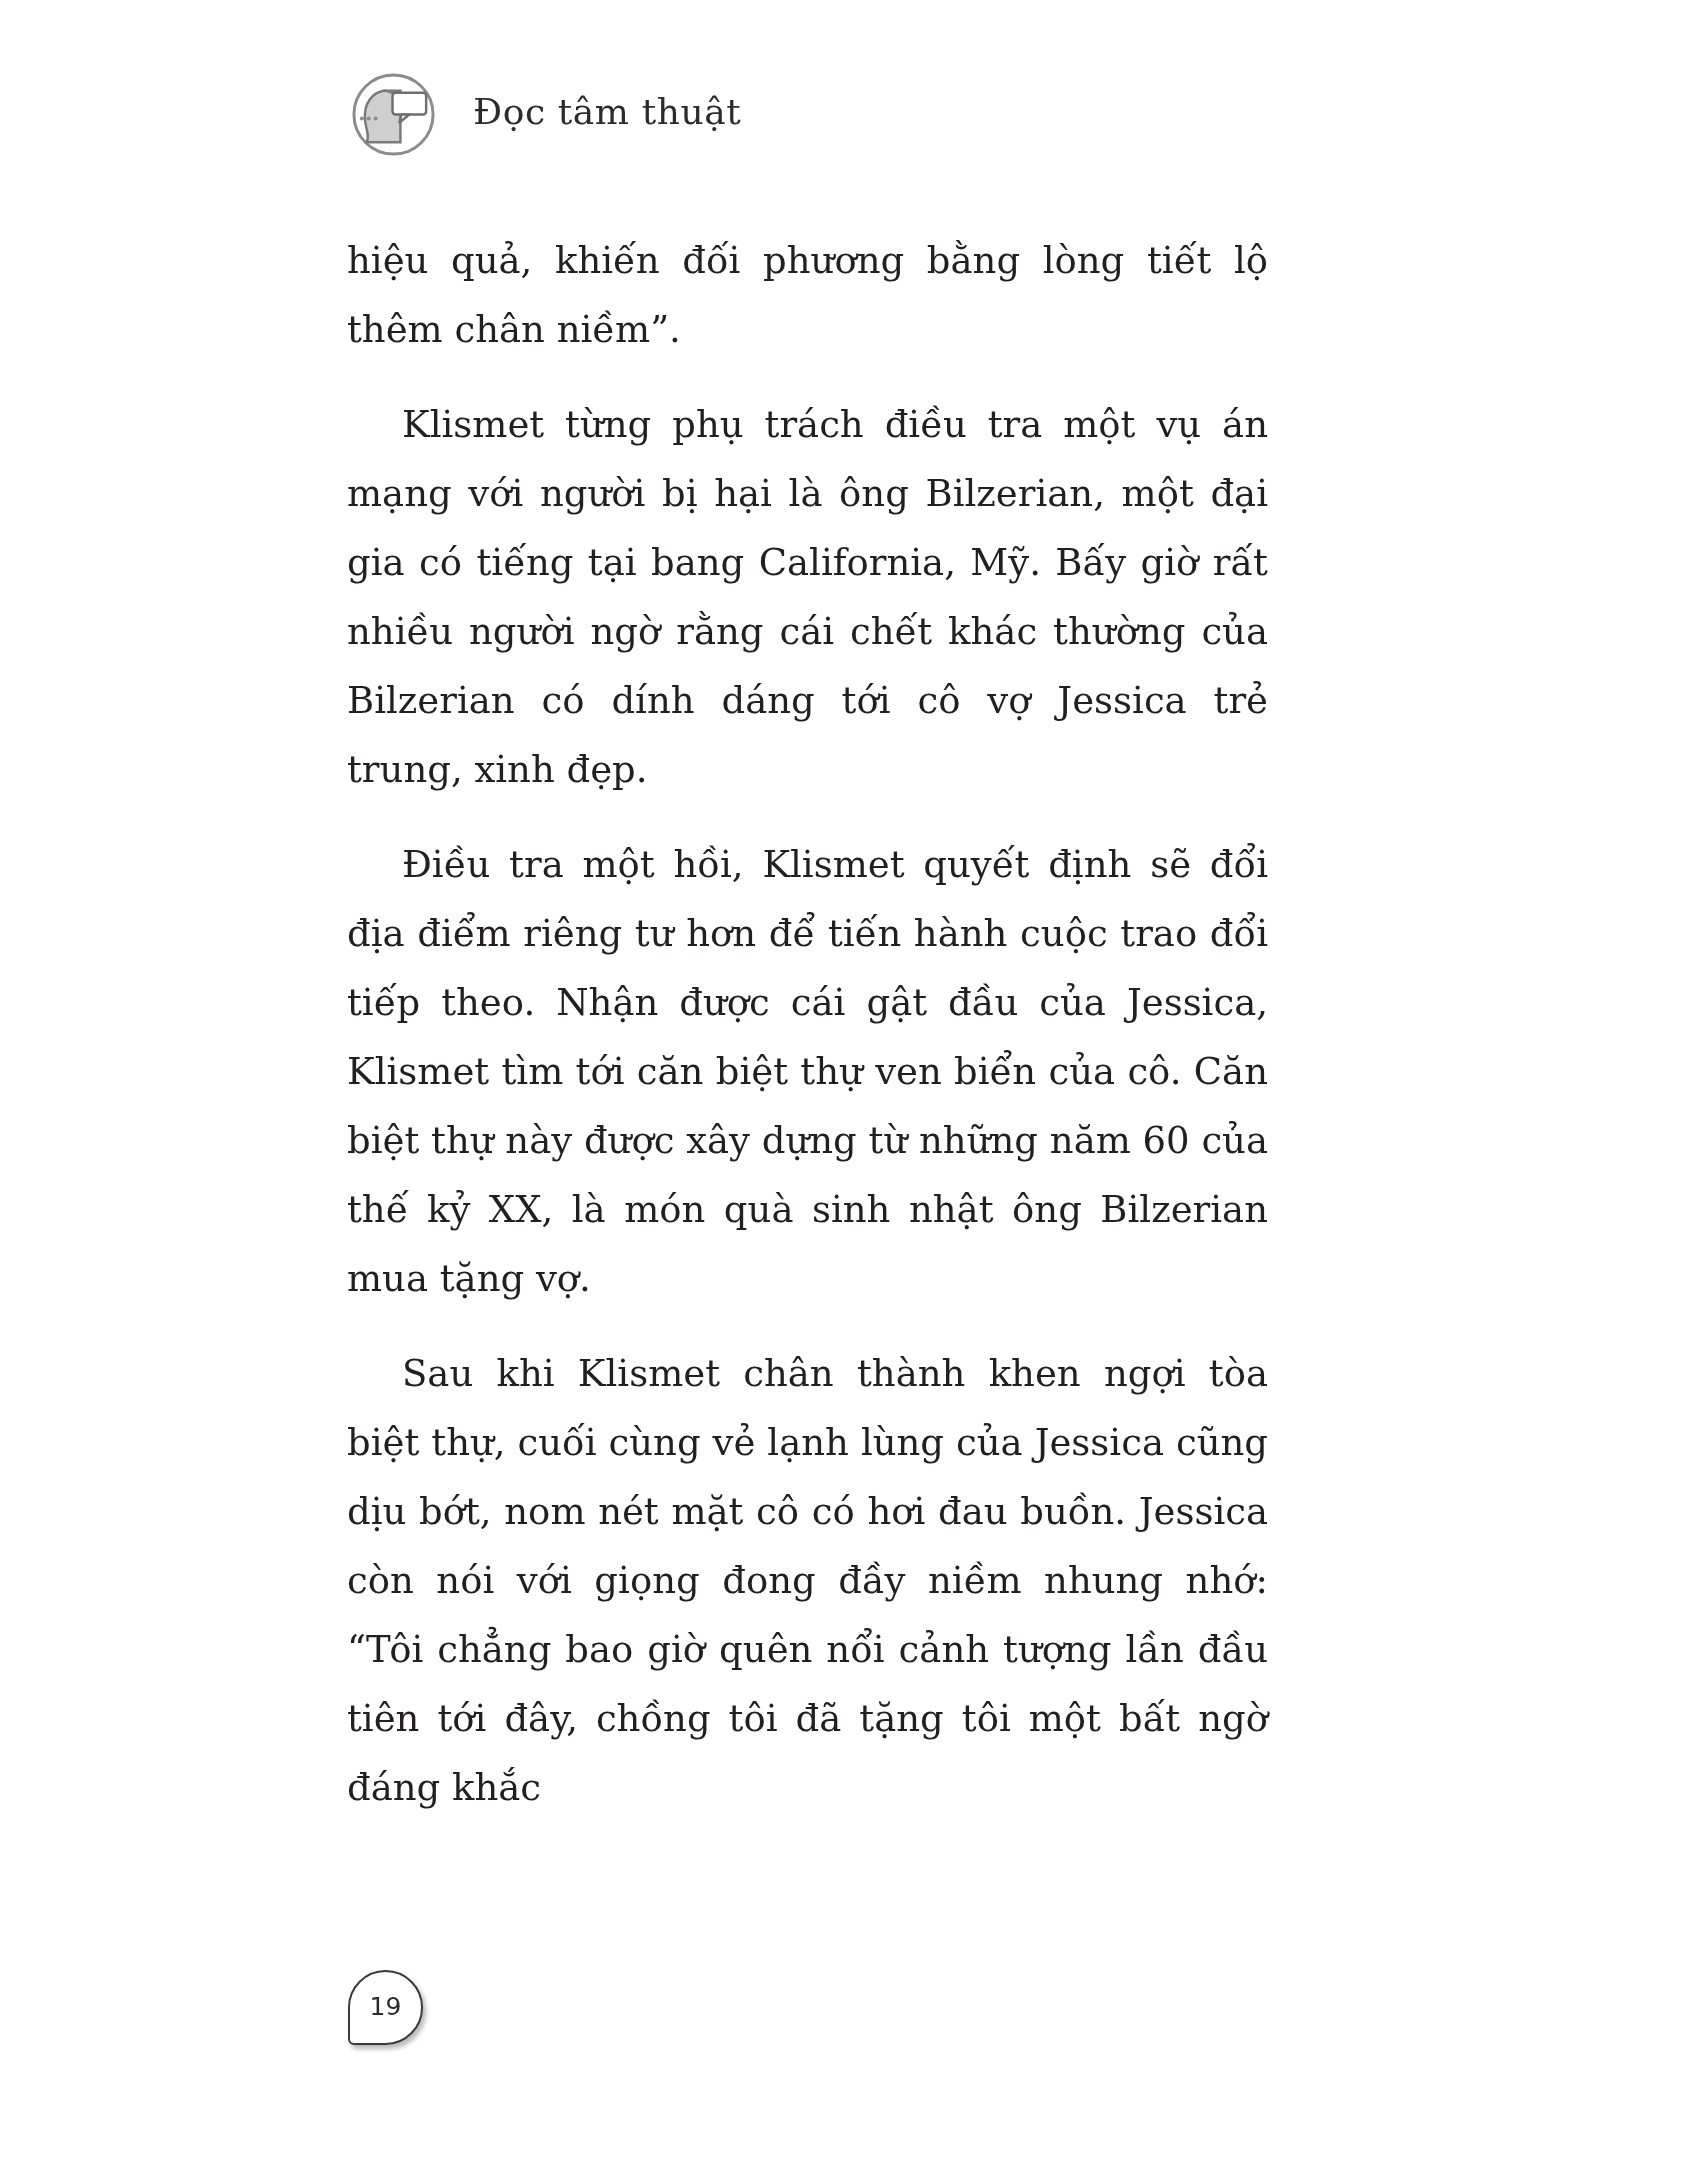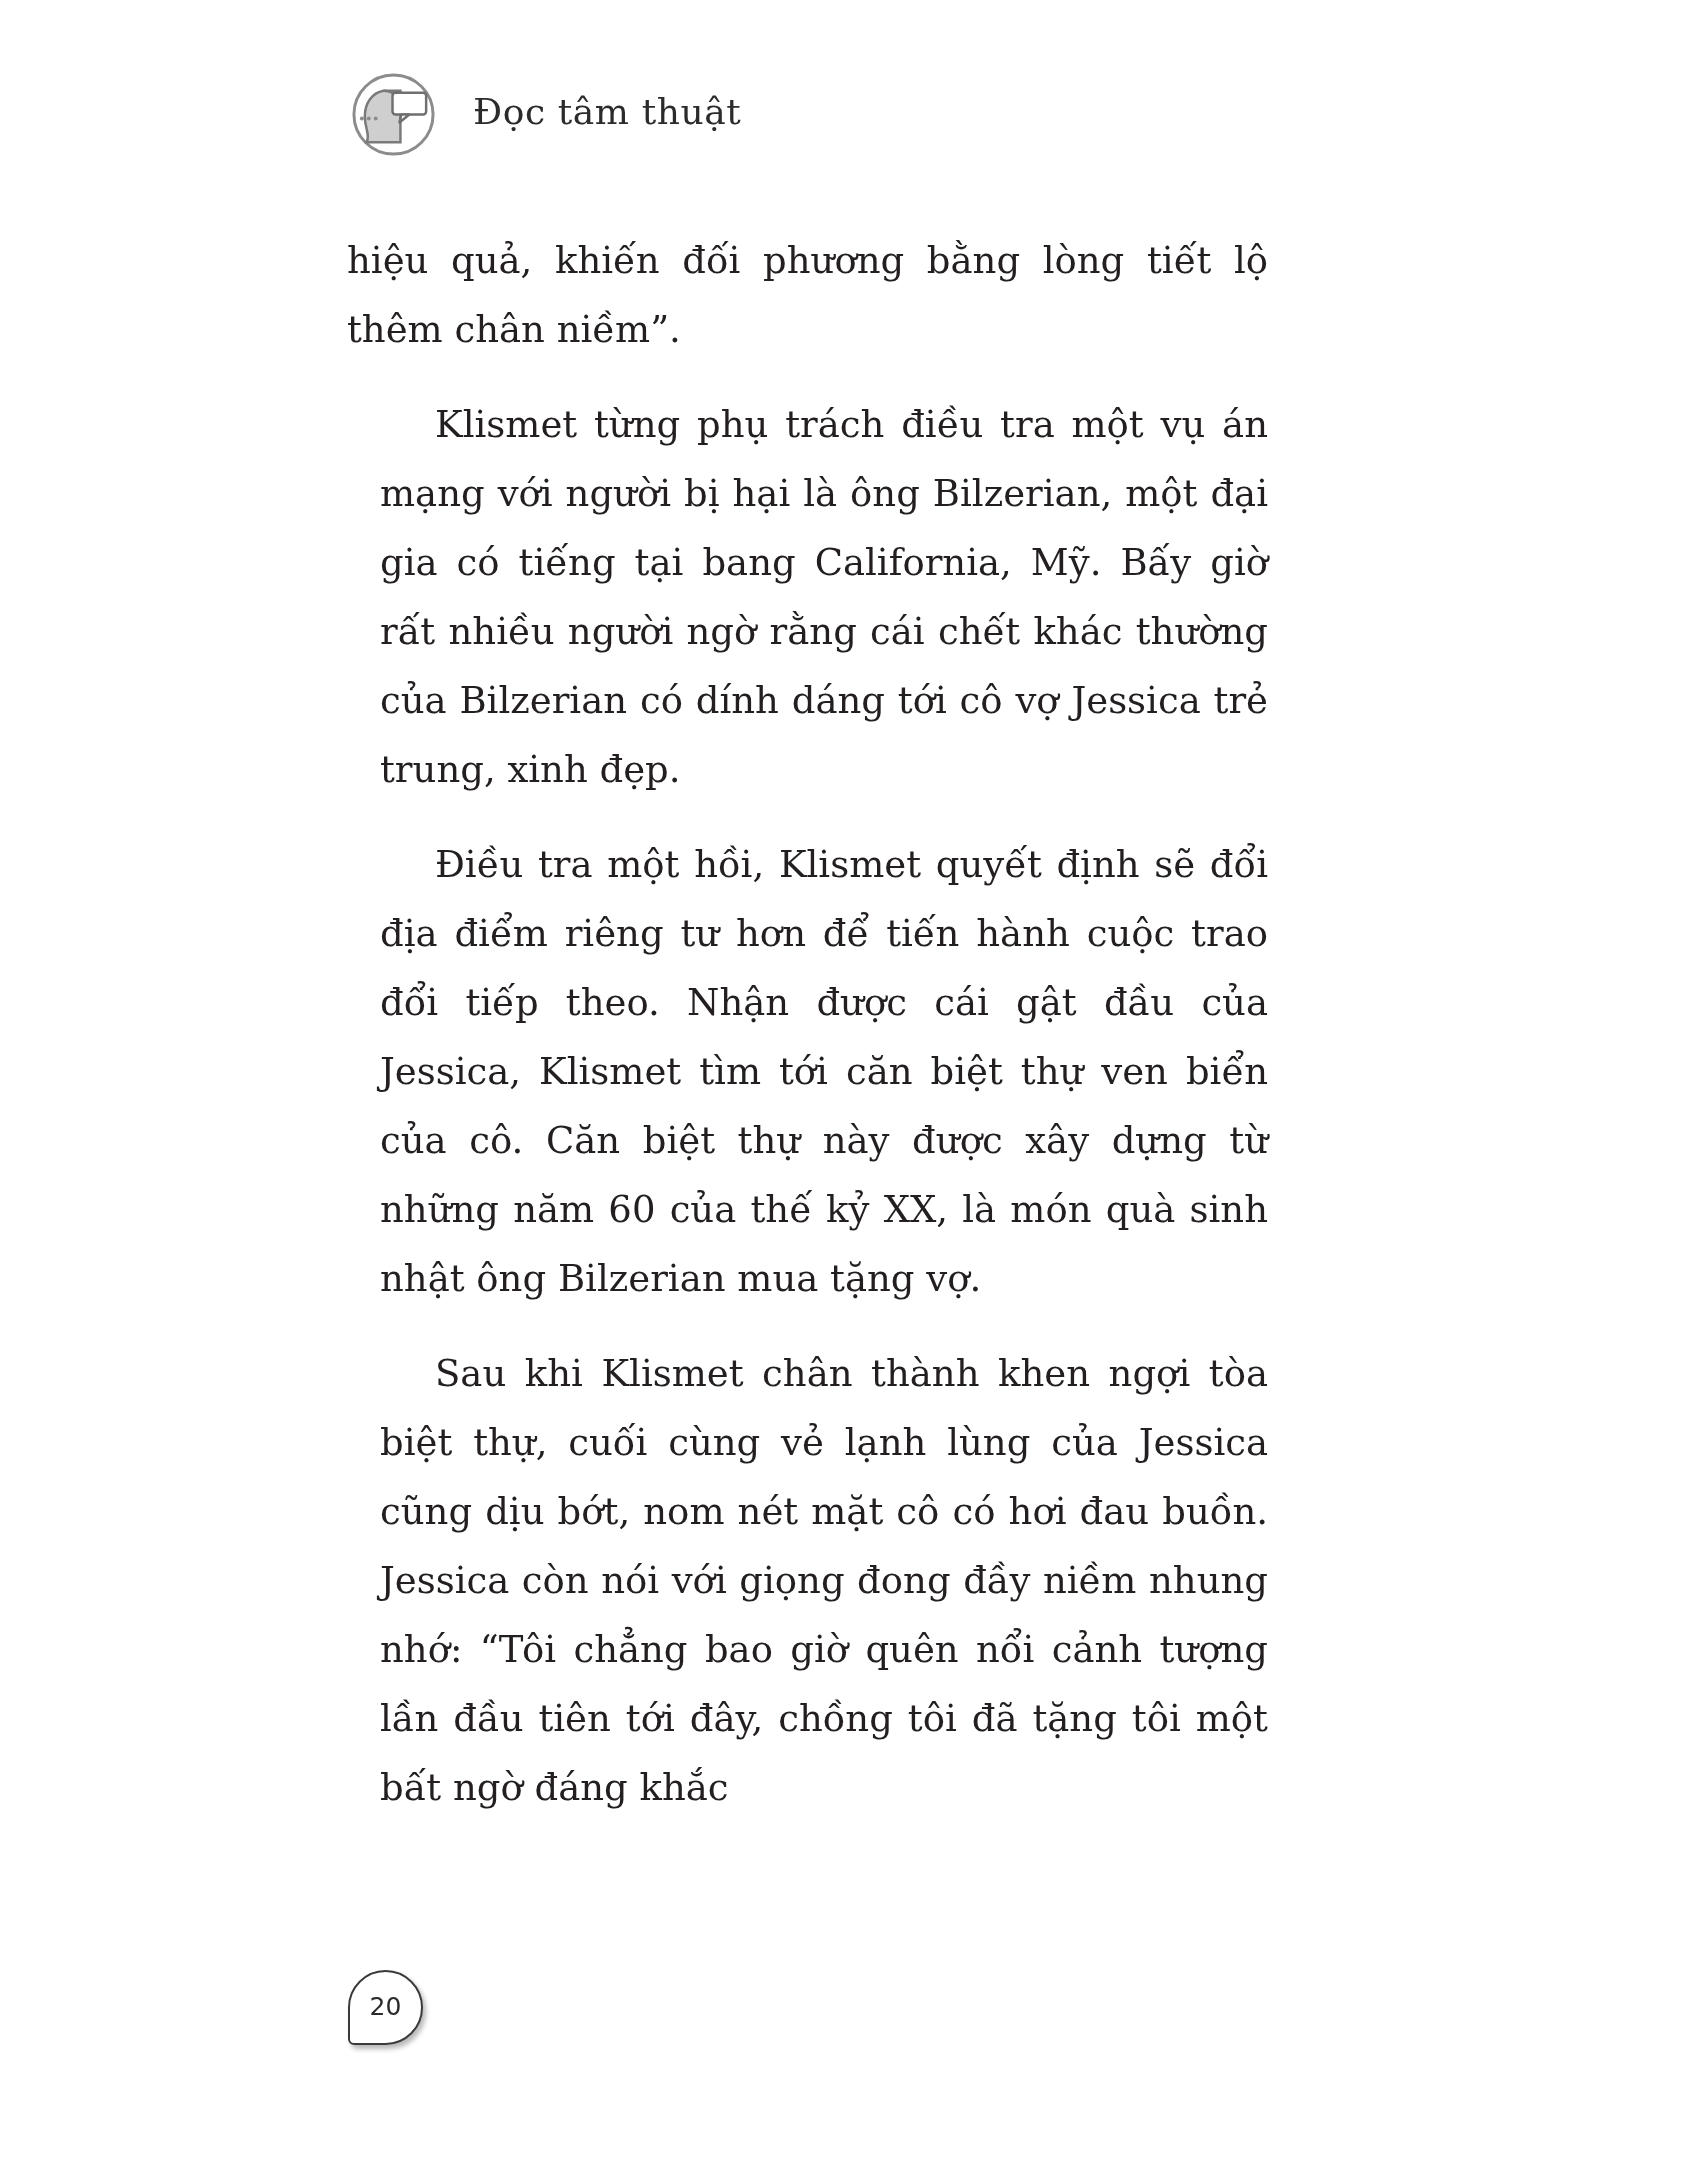--- a/index.html
+++ b/index.html
@@ -66,21 +66,20 @@
     font-family: "DejaVu Serif", serif;
     font-size: 37px;
     line-height: 69px;
     text-align: justify;
     text-justify: inter-word;
     color: #231f20;
     hyphens: none;
   }
   .textblock p.indent {
     text-indent: 55px;
-    margin-left: 33px;
   }
   .textblock p:last-child {
     margin-bottom: 0;
   }
 
   
   .folio {
     position: absolute;
     left: 348px;
     top: 1970px;
@@ -129,18 +128,18 @@
 
   <div class="textblock">
     <p>hiệu quả, khiến đối phương bằng lòng tiết lộ thêm chân niềm”.</p>
     <p class="indent">Klismet từng phụ trách điều tra một vụ án mạng với người bị hại là ông Bilzerian, một đại gia có tiếng tại bang California, Mỹ. Bấy giờ rất nhiều người ngờ rằng cái chết khác thường của Bilzerian có dính dáng tới cô vợ Jessica trẻ trung, xinh đẹp.</p>
     <p class="indent">Điều tra một hồi, Klismet quyết định sẽ đổi địa điểm riêng tư hơn để tiến hành cuộc trao đổi tiếp theo. Nhận được cái gật đầu của Jessica, Klismet tìm tới căn biệt thự ven biển của cô. Căn biệt thự này được xây dựng từ những năm 60 của thế kỷ XX, là món quà sinh nhật ông Bilzerian mua tặng vợ.</p>
     <p class="indent">Sau khi Klismet chân thành khen ngợi tòa biệt thự, cuối cùng vẻ lạnh lùng của Jessica cũng dịu bớt, nom nét mặt cô có hơi đau buồn. Jessica còn nói với giọng đong đầy niềm nhung nhớ: “Tôi chẳng bao giờ quên nổi cảnh tượng lần đầu tiên tới đây, chồng tôi đã tặng tôi một bất ngờ đáng khắc</p>
   </div>
 
   <div class="folio">
     <div class="folio-bubble">
-      <span class="folio-num">20</span>
+      <span class="folio-num">19</span>
     </div>
   </div>
 
 </div>
 
 
 </body></html>

